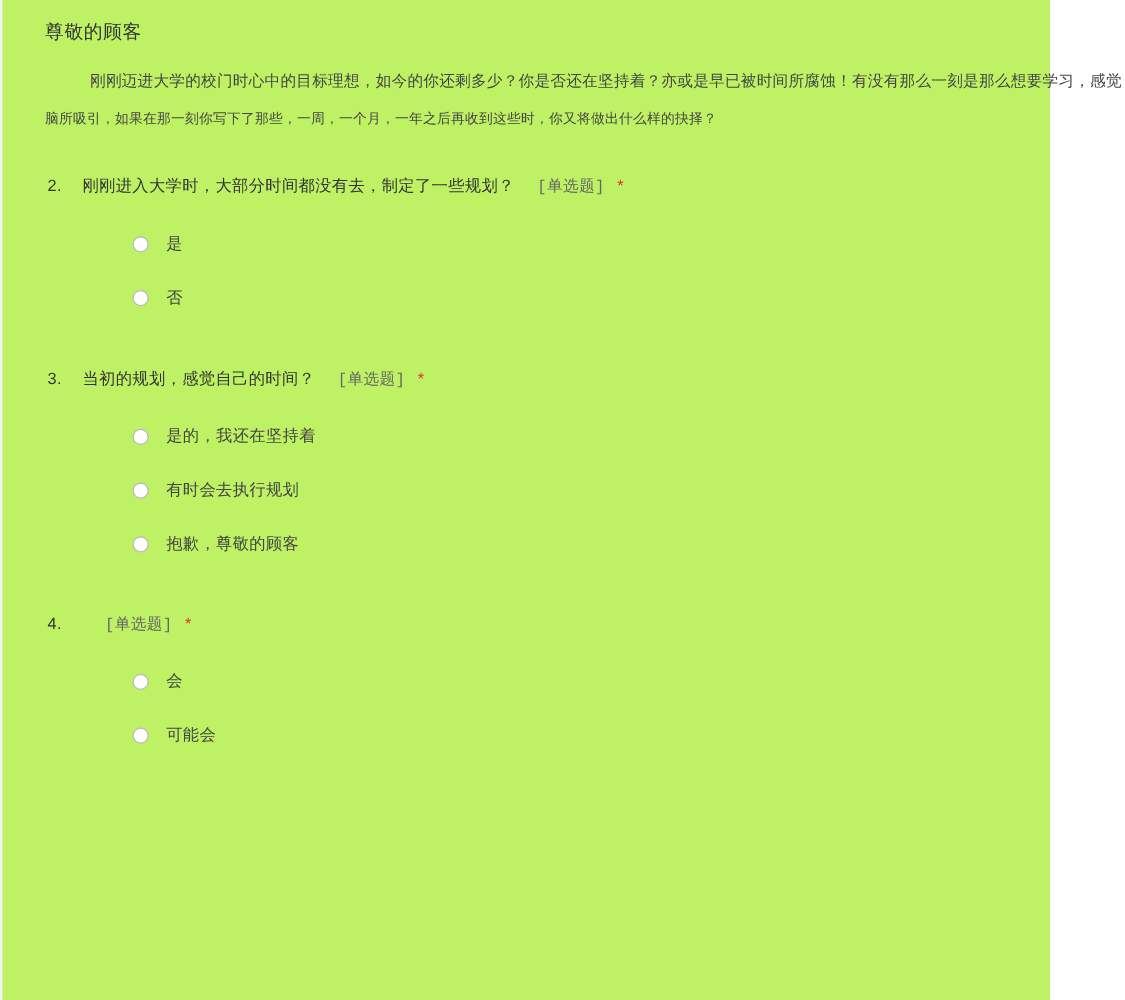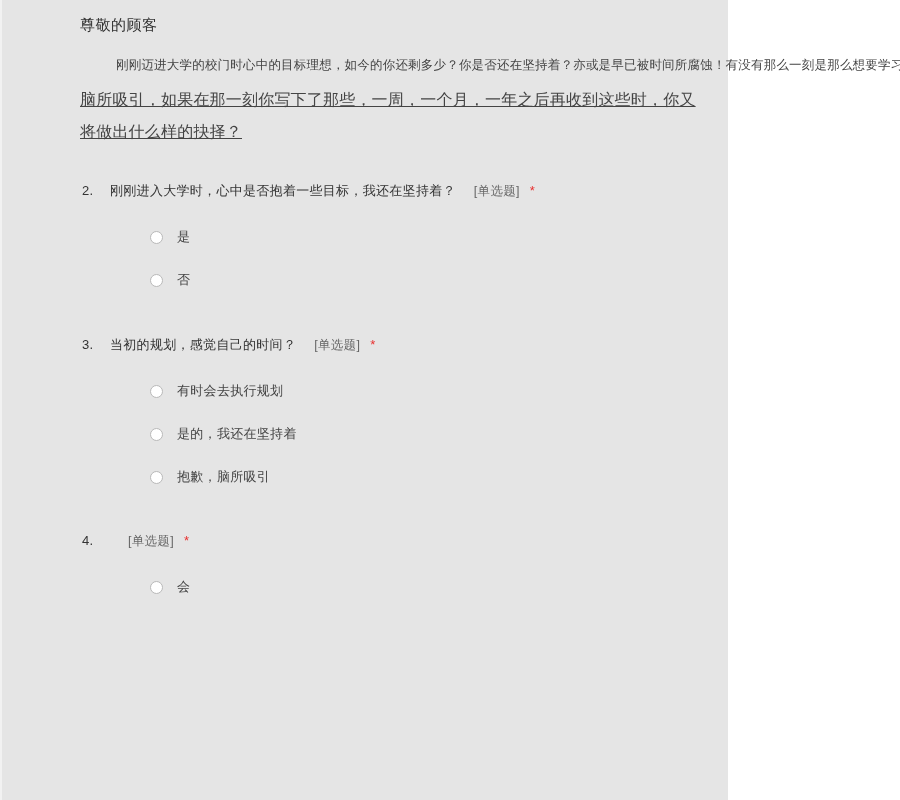--- a/index.html
+++ b/index.html
@@ -9,25 +9,24 @@
   body {
     width: 900px;
     height: 800px;
     background: #ffffff;
     font-family: "Liberation Sans", sans-serif;
     color: #333333;
     overflow: hidden;
   }
   .page {
     position: relative;
-    width: 728px;
+    width: 840px;
     height: 800px;
-    background: #e5e5e5;
+    background: #bef264;
     box-sizing: border-box;
-    padding-left: 44px;
   }
   .side-rule {
     position: absolute;
     left: 0;
     top: 0;
     width: 2px;
     height: 800px;
     background: #f2f2f2;
   }
   .content {
@@ -48,25 +47,24 @@
     margin: 0 0 30px 0;
     width: 862px;
     white-space: nowrap;
     overflow: hidden;
   }
   .intro .indent {
     display: inline-block;
     width: 36px;
   }
   .intro-line2 {
-    font-size: 16px;
+    font-size: 11px;
     color: #444444;
     line-height: 2.0;
     letter-spacing: 0.2px;
-    text-decoration: underline;
   }
   .question-block {
     margin-bottom: 4px;
   }
   .q-head {
     display: flex;
     align-items: baseline;
     font-size: 13px;
     color: #333333;
     letter-spacing: 0.3px;
@@ -79,20 +77,21 @@
     font-size: 13px;
   }
   .q-text {
     color: #333333;
     font-size: 13px;
   }
   .q-type {
     margin-left: 18px;
     color: #666666;
     font-size: 12.5px;
+    font-family: Liberation Mono, monospace;
   }
   .q-required {
     margin-left: 10px;
     color: #e8302f;
     font-size: 13px;
   }
   .options {
     margin-top: 26px;
     padding-left: 70px;
   }
@@ -129,21 +128,21 @@
   <div class="content">
 
     <h1 class="survey-title">尊敬的顾客</h1>
 
     <div class="intro"><span class="indent"></span><span>刚刚迈进大学的校门时心中的目标理想，如今的你还剩多少？你是否还在坚持着？亦或是早已被时间所腐蚀！有没有那么一刻是那么想要学习，感觉自己的时间</span></div>
     <div class="intro-line2" style="margin-top:-24px; margin-bottom:34px;">脑所吸引，如果在那一刻你写下了那些，一周，一个月，一年之后再收到这些时，你又将做出什么样的抉择？</div>
 
     <div class="question-block">
       <div class="q-head">
         <span class="q-num">2.</span>
-        <span class="q-text">刚刚进入大学时，心中是否抱着一些目标，我还在坚持着？</span>
+        <span class="q-text">刚刚进入大学时，大部分时间都没有去，制定了一些规划？</span>
         <span class="q-type">[单选题]</span>
         <span class="q-required">*</span>
       </div>
       <div class="options">
         <div class="option-row">
           <span class="radio"></span>
           <span class="option-label">是</span>
         </div>
         <div class="option-row">
           <span class="radio"></span>
@@ -157,43 +156,47 @@
     <div class="question-block">
       <div class="q-head">
         <span class="q-num">3.</span>
         <span class="q-text">当初的规划，感觉自己的时间？</span>
         <span class="q-type">[单选题]</span>
         <span class="q-required">*</span>
       </div>
       <div class="options">
         <div class="option-row">
           <span class="radio"></span>
+          <span class="option-label">是的，我还在坚持着</span>
+        </div>
+        <div class="option-row">
+          <span class="radio"></span>
           <span class="option-label">有时会去执行规划</span>
         </div>
         <div class="option-row">
           <span class="radio"></span>
-          <span class="option-label">是的，我还在坚持着</span>
-        </div>
-        <div class="option-row">
-          <span class="radio"></span>
-          <span class="option-label">抱歉，脑所吸引</span>
+          <span class="option-label">抱歉，尊敬的顾客</span>
         </div>
       </div>
     </div>
 
     <div class="spacer-q3"></div>
 
     <div class="question-block">
       <div class="q-head">
         <span class="q-num">4.</span>
         <span class="q-type">[单选题]</span>
         <span class="q-required">*</span>
       </div>
       <div class="options">
         <div class="option-row">
           <span class="radio"></span>
           <span class="option-label">会</span>
         </div>
+        <div class="option-row">
+          <span class="radio"></span>
+          <span class="option-label">可能会</span>
+        </div>
       </div>
     </div>
 
   </div>
 </div>
 
 </body></html>

